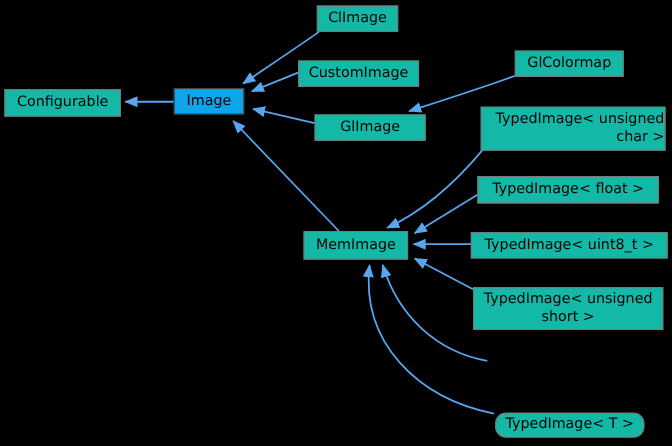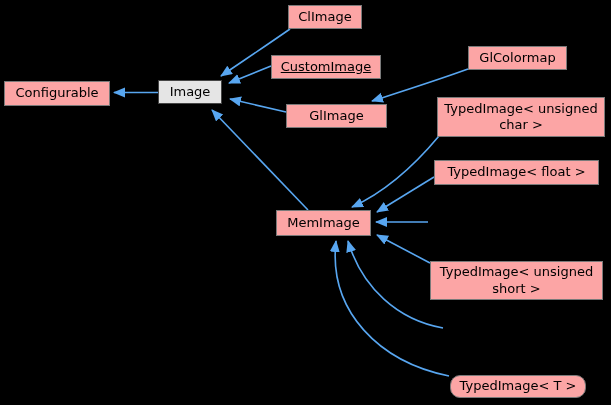--- a/index.html
+++ b/index.html
@@ -23,45 +23,45 @@
     width: 611px; height: 405px;
   }
   path.edge {
     fill: none;
     stroke: #58a6f0;
     stroke-width: 1.6;
   }
   .node {
     position: absolute;
     box-sizing: border-box;
-    background: #fca5a5;
+    background: #14b8a6;
     border: 1px solid #7a7a7a;
     color: #000000;
     font-size: 13px;
     line-height: 1.25;
     display: flex;
     align-items: center;
     justify-content: center;
     text-align: center;
     white-space: normal;
     cursor: pointer;
   }
   .node--single { white-space: nowrap; }
   .node--current {
-    background: #e5e5e5;
+    background: #0ea5e9;
     border-color: #454545;
   }
   
   #n-configurable { left: 4px;   top: 81px;  width: 106px; height: 25px; }
   #n-image        { left: 158px; top: 80px;  width: 64px;  height: 24px; }
   #n-climage      { left: 288px; top: 5px;   width: 74px;  height: 24px; }
-  #n-customimage  { left: 271px; top: 55px;  width: 110px; height: 24px; text-decoration: underline; }
+  #n-customimage  { left: 271px; top: 55px;  width: 110px; height: 24px; }
   #n-glimage      { left: 286px; top: 104px; width: 101px;  height: 24px; }
   #n-glcolormap   { left: 468px; top: 46px;  width: 99px;  height: 24px; }
-  #n-uchar        { left: 437px; top: 97px;  width: 168px; height: 40px; }
+  #n-uchar        { left: 437px; top: 97px;  width: 168px; height: 40px; text-align: right; }
   #n-float        { left: 434px; top: 160px; width: 165px; height: 25px; }
   #n-memimage     { left: 276px; top: 210px; width: 95px;  height: 26px; }
   #n-uint8        { left: 428px; top: 211px; width: 179px; height: 24px; }
   #n-ushort       { left: 430px; top: 261px; width: 173px; height: 39px; }
   #n-int          { left: 443px; top: 325px; width: 149px; height: 24px; }
   #n-t            { left: 450px; top: 375px; width: 136px; height: 23px; border-radius: 10px; }
 </style>
 </head>
 <body>
 
@@ -98,19 +98,20 @@
   <div id="n-glimage" class="node node--single">GlImage</div>
 
   <div id="n-glcolormap" class="node node--single">GlColormap</div>
 
   <div id="n-uchar" class="node">TypedImage&lt; unsigned char &gt;</div>
 
   <div id="n-float" class="node node--single">TypedImage&lt; float &gt;</div>
 
   <div id="n-memimage" class="node node--single">MemImage</div>
 
+  <div id="n-uint8" class="node node--single">TypedImage&lt; uint8_t &gt;</div>
 
   <div id="n-ushort" class="node">TypedImage&lt; unsigned short &gt;</div>
 
 
   <div id="n-t" class="node node--single">TypedImage&lt; T &gt;</div>
 
 </div>
 
 </body></html>

